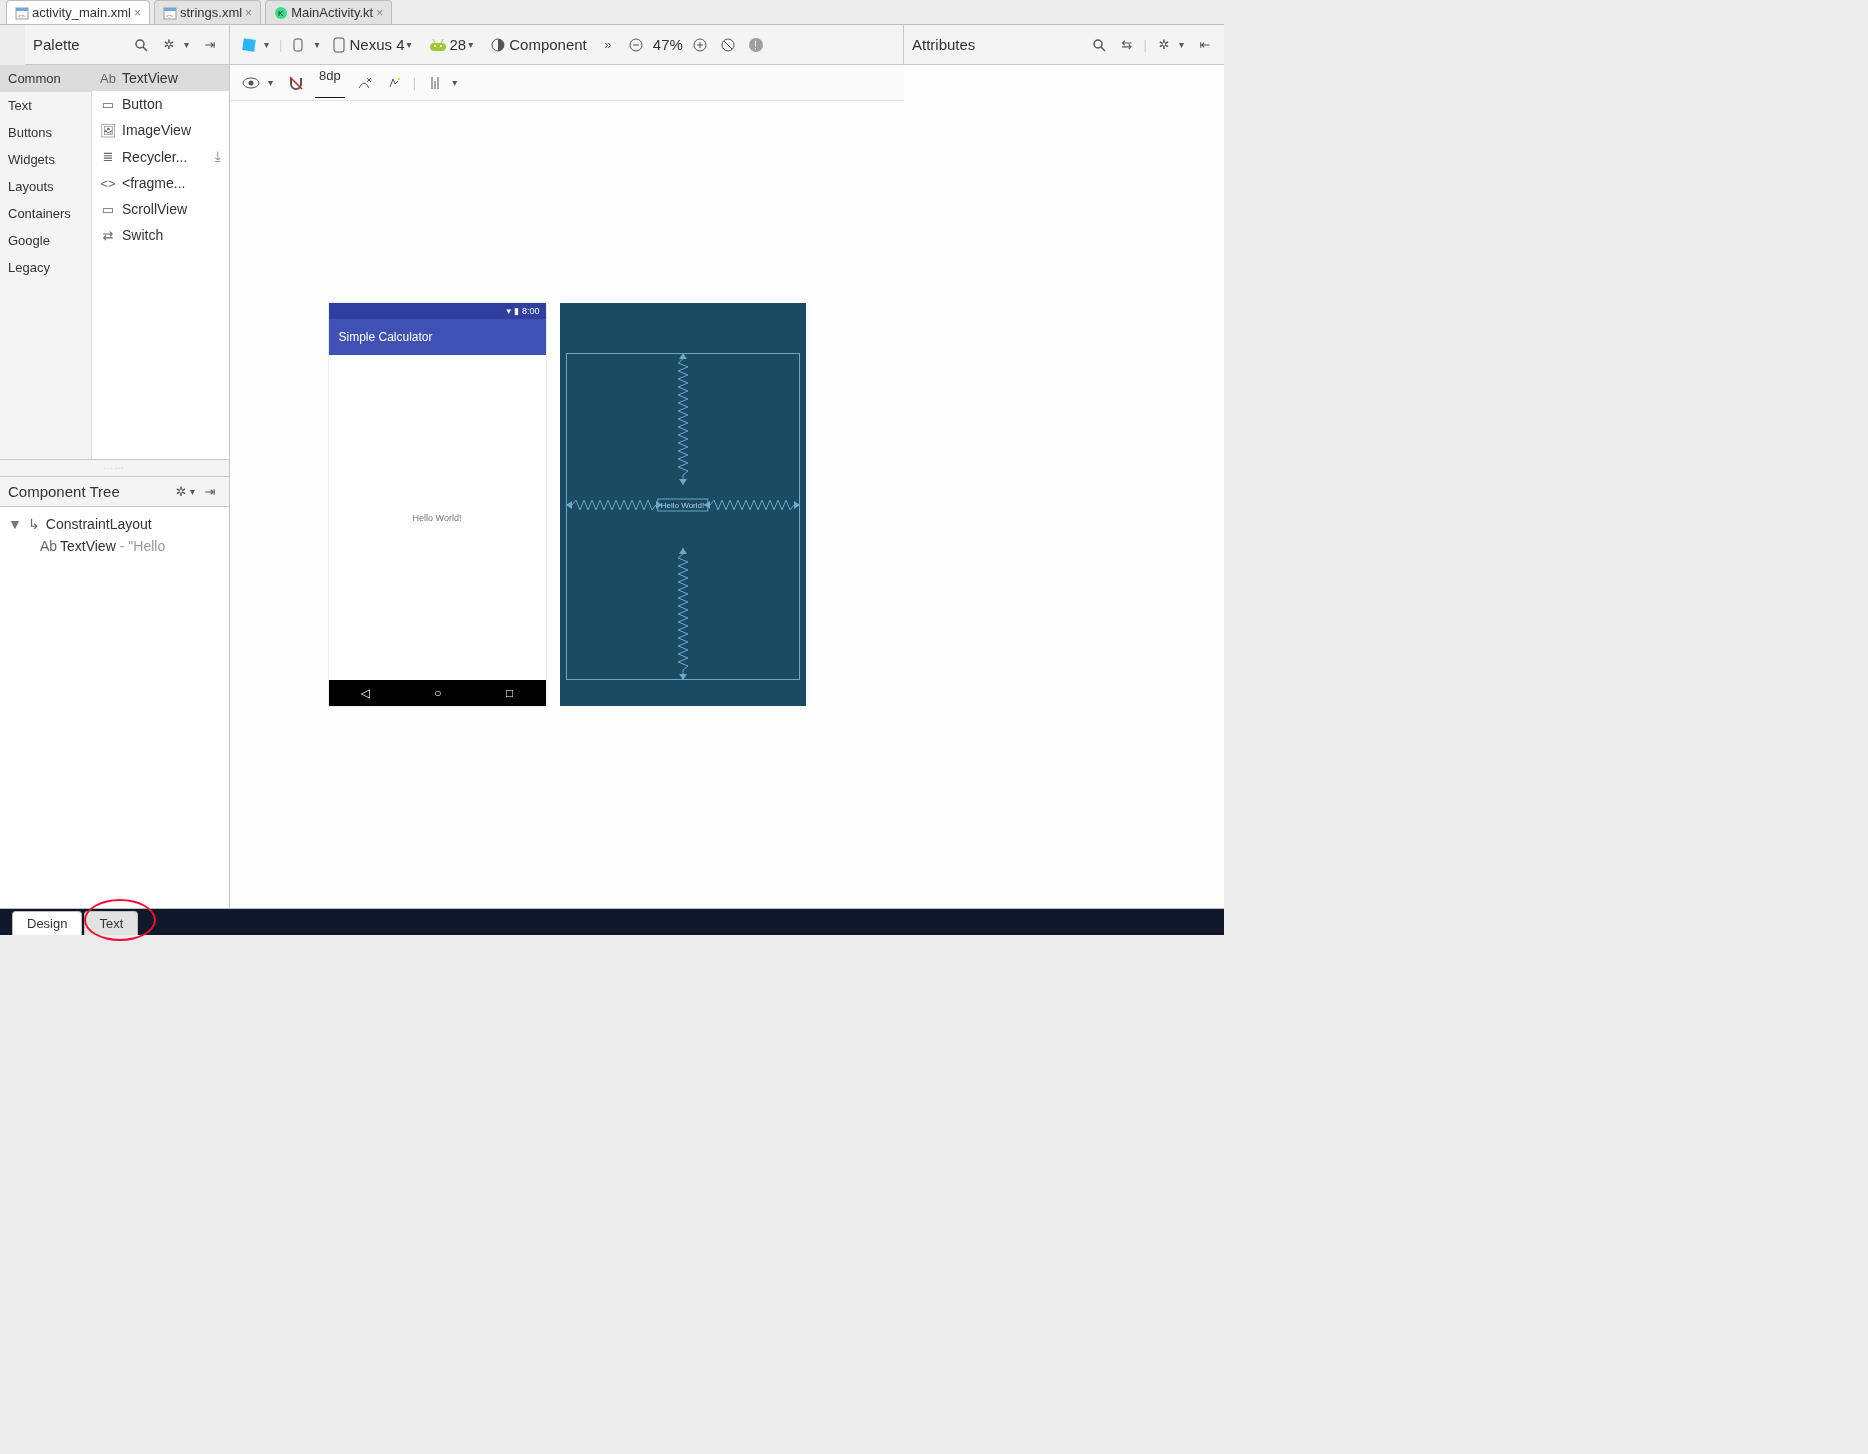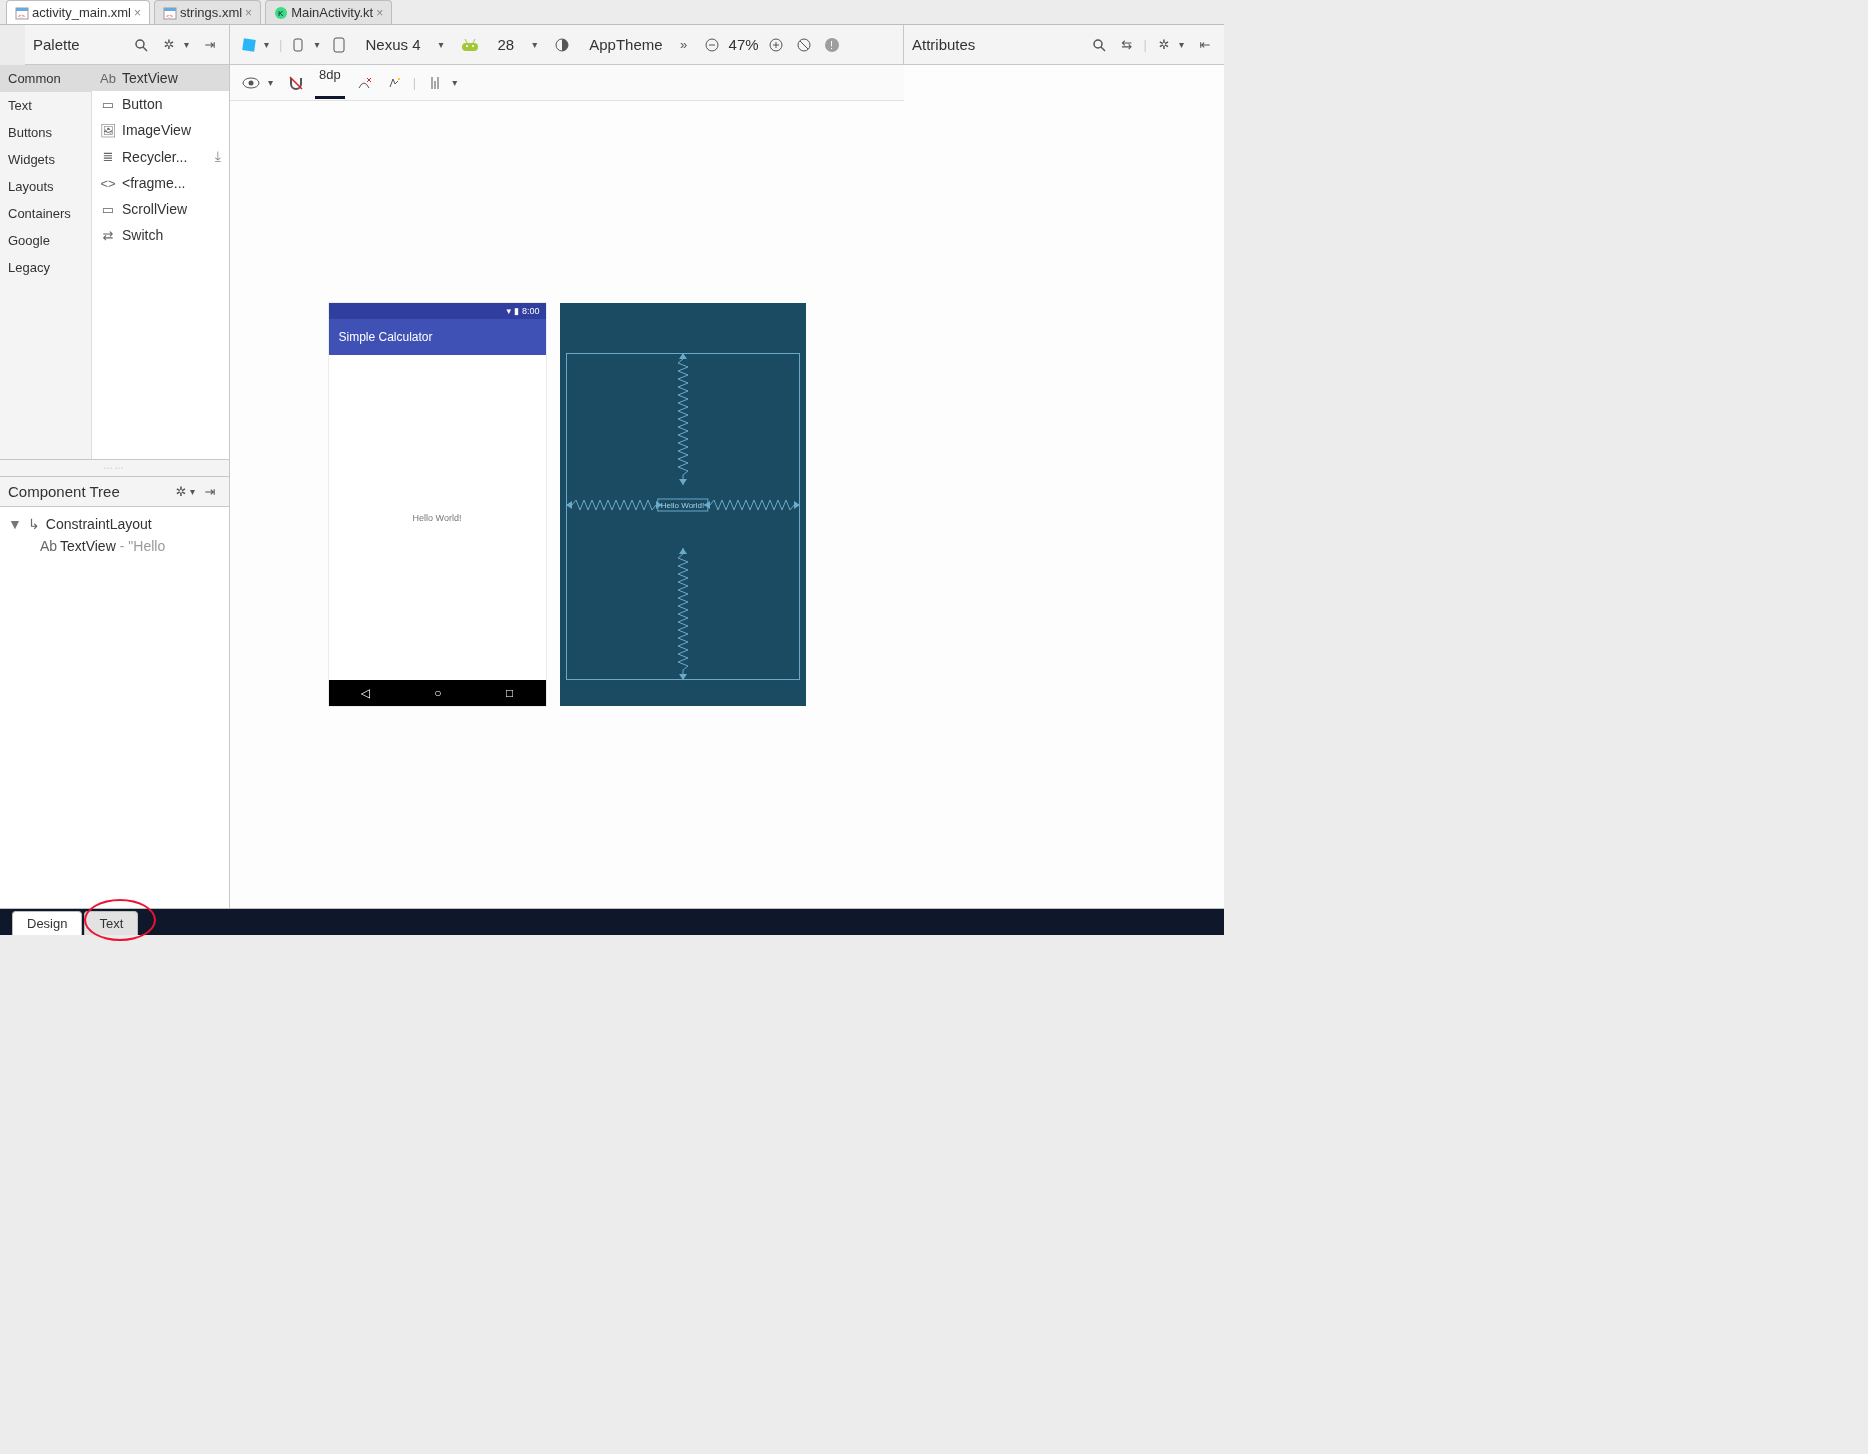--- a/index.html
+++ b/index.html
@@ -68,21 +68,21 @@
 
   
   .bottom-tabs { height: 26px; display: flex; align-items: flex-end; padding-left: 12px; background: #0f172a; }
   .bottom-tabs .btab { padding: 4px 14px; border: 1px solid #bdbdbd; border-bottom: none; border-top-left-radius: 4px; border-top-right-radius: 4px; background: #e2e2e2; margin-right: 2px; cursor: pointer; font-size: 13px; }
   .bottom-tabs .btab.active { background: #fff; }
 
   .red-circle { position: absolute; width: 72px; height: 42px; border: 2px solid #e13; border-radius: 50%; left: 84px; bottom: -6px; pointer-events: none; }
 
   
   svg { display: block; }
-  .pill { display: inline-flex; align-items: center; gap: 20px; padding: 0 4px; }
+  .pill { display: inline-flex; align-items: center; gap: 4px; padding: 0 4px; }
 </style>
 </head>
 <body>
 
 <div class="file-tabs">
   <div class="file-tab active">
     <span class="icon-xml">
       <svg width="14" height="14">
           <rect x="1" y="2" width="12" height="11" fill="#fff" stroke="#999"></rect>
           <rect x="1" y="2" width="12" height="3" fill="#6aa9e0"></rect>
@@ -161,21 +161,21 @@
           <line x1="13" y1="0" x2="11" y2="4" stroke="#a4c639"></line>
         </svg>
       <span style="font-size:15px">28</span>
       <span class="chev">▾</span>
     </span>
     <span class="pill">
       <svg width="14" height="14">
           <circle cx="7" cy="7" r="6" fill="none" stroke="#555"></circle>
           <path d="M7 1 A6 6 0 0 1 7 13 Z" fill="#555"></path>
         </svg>
-      <span style="font-size:15px">AppTheme</span>
+      <span style="font-size:15px">Component</span>
     </span>
     <span class="tbtn">»</span>
     <span class="tbtn">
         <svg width="16" height="16">
           <circle cx="8" cy="8" r="6" fill="none" stroke="#555"></circle>
           <line x1="5" y1="8" x2="11" y2="8" stroke="#555"></line>
         </svg>
       </span>
     <span style="font-size:15px">47%</span>
     <span class="tbtn">
@@ -293,21 +293,21 @@
             <circle cx="9" cy="7" r="2.5" fill="#555"></circle>
           </svg>
         </span>
         <span class="chev">▾</span>
       <span class="tbtn">
           <svg width="16" height="16">
             <path d="M3 3 v6 a5 5 0 0 0 10 0 v-6" fill="none" stroke="#555" stroke-width="2"></path>
             <line x1="2" y1="2" x2="14" y2="14" stroke="#d22" stroke-width="1.5"></line>
           </svg>
         </span>
-      <span class="pill" style="border-bottom:3px solid #0f172a; padding-bottom:14px">
+      <span class="pill" style="border-bottom:1px solid #0f172a; padding-bottom:14px">
         <span>8dp</span>
       </span>
       <span class="tbtn">
           <svg width="16" height="16">
             <path d="M3 13 Q8 3 13 13" fill="none" stroke="#555"></path>
             <line x1="11" y1="3" x2="15" y2="7" stroke="#d22"></line>
             <line x1="15" y1="3" x2="11" y2="7" stroke="#d22"></line>
           </svg>
         </span>
       <span class="tbtn">

